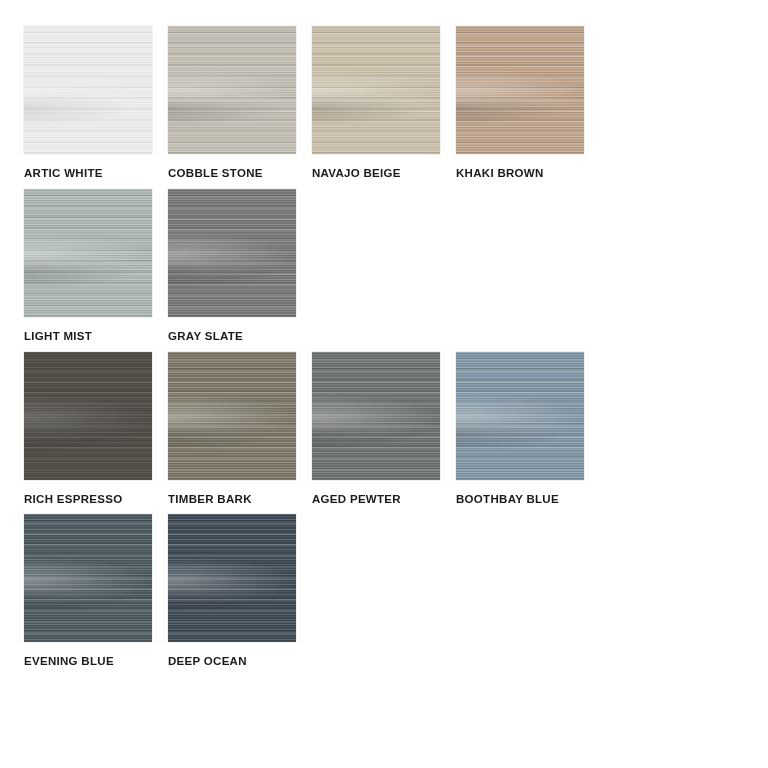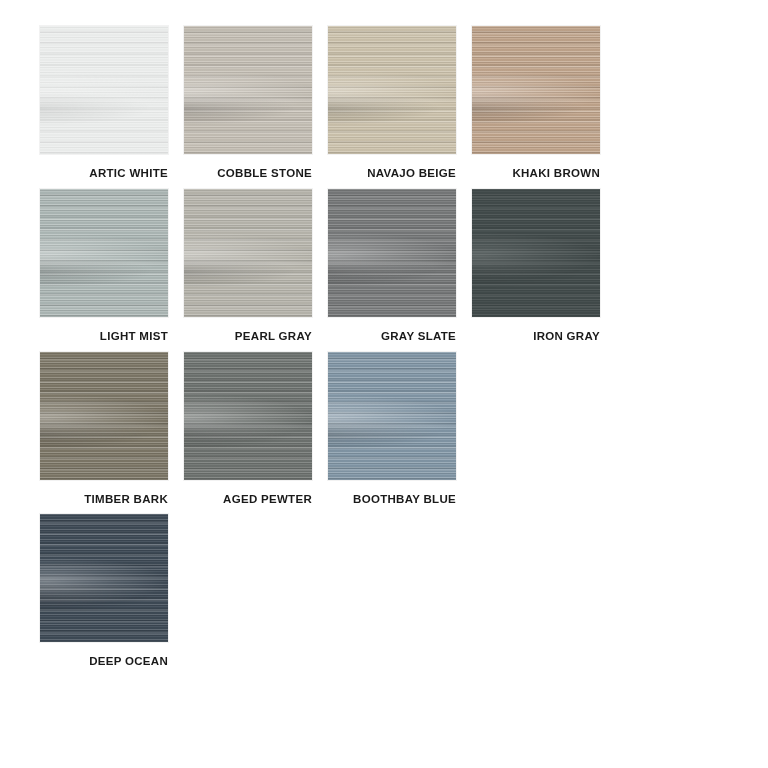--- a/index.html
+++ b/index.html
@@ -29,21 +29,21 @@
     flex-direction: row;
     justify-content: flex-start;
     margin-bottom: 8px;
   }
 
   .swatch-cell {
     width: 144px;
     margin-right: 0px;
     display: flex;
     flex-direction: column;
-    align-items: flex-end;
+    align-items: flex-start;
   }
 
   .swatch-chip {
     position: relative;
     width: 128px;
     height: 128px;
     overflow: hidden;
     background-color: #cccccc;
     box-shadow: 0 0 0 1px rgba(0,0,0,0.05);
   }
@@ -138,45 +138,45 @@
         <div class="swatch-chip grain-strong" style="background-color: rgb(194, 166, 141);"></div>
         <div class="swatch-label">KHAKI BROWN</div>
       </div>
     </div>
     <div class="swatch-row">
       <div class="swatch-cell">
         <div class="swatch-chip grain-strong" style="background-color: rgb(175, 186, 184);"></div>
         <div class="swatch-label">LIGHT MIST</div>
       </div>
       <div class="swatch-cell">
-        <div class="swatch-chip" style="background-color: rgb(185, 183, 174);"></div>
-        <div class="swatch-label">PEARL GRAY</div>
-      </div>
-      <div class="swatch-cell">
         <div class="swatch-chip" style="background-color: rgb(119, 121, 122);"></div>
         <div class="swatch-label">GRAY SLATE</div>
       </div>
-      <div class="swatch-cell">
-        <div class="swatch-chip grain-soft" style="background-color: rgb(65, 74, 74);"></div>
-        <div class="swatch-label">IRON GRAY</div>
-      </div>
     </div>
     <div class="swatch-row">
+      <div class="swatch-cell">
+        <div class="swatch-chip grain-soft" style="background-color: rgb(79, 76, 70);"></div>
+        <div class="swatch-label">RICH ESPRESSO</div>
+      </div>
       <div class="swatch-cell">
         <div class="swatch-chip grain-strong" style="background-color: rgb(126, 120, 104);"></div>
         <div class="swatch-label">TIMBER BARK</div>
       </div>
       <div class="swatch-cell">
         <div class="swatch-chip" style="background-color: rgb(110, 115, 112);"></div>
         <div class="swatch-label">AGED PEWTER</div>
       </div>
       <div class="swatch-cell">
         <div class="swatch-chip grain-strong" style="background-color: rgb(131, 152, 168);"></div>
         <div class="swatch-label">BOOTHBAY BLUE</div>
       </div>
     </div>
     <div class="swatch-row">
       <div class="swatch-cell">
+        <div class="swatch-chip" style="background-color: rgb(76, 90, 97);"></div>
+        <div class="swatch-label">EVENING BLUE</div>
+      </div>
+      <div class="swatch-cell">
         <div class="swatch-chip" style="background-color: rgb(62, 74, 86);"></div>
         <div class="swatch-label">DEEP OCEAN</div>
       </div>
     </div>
   </div>
 
 </body></html>

